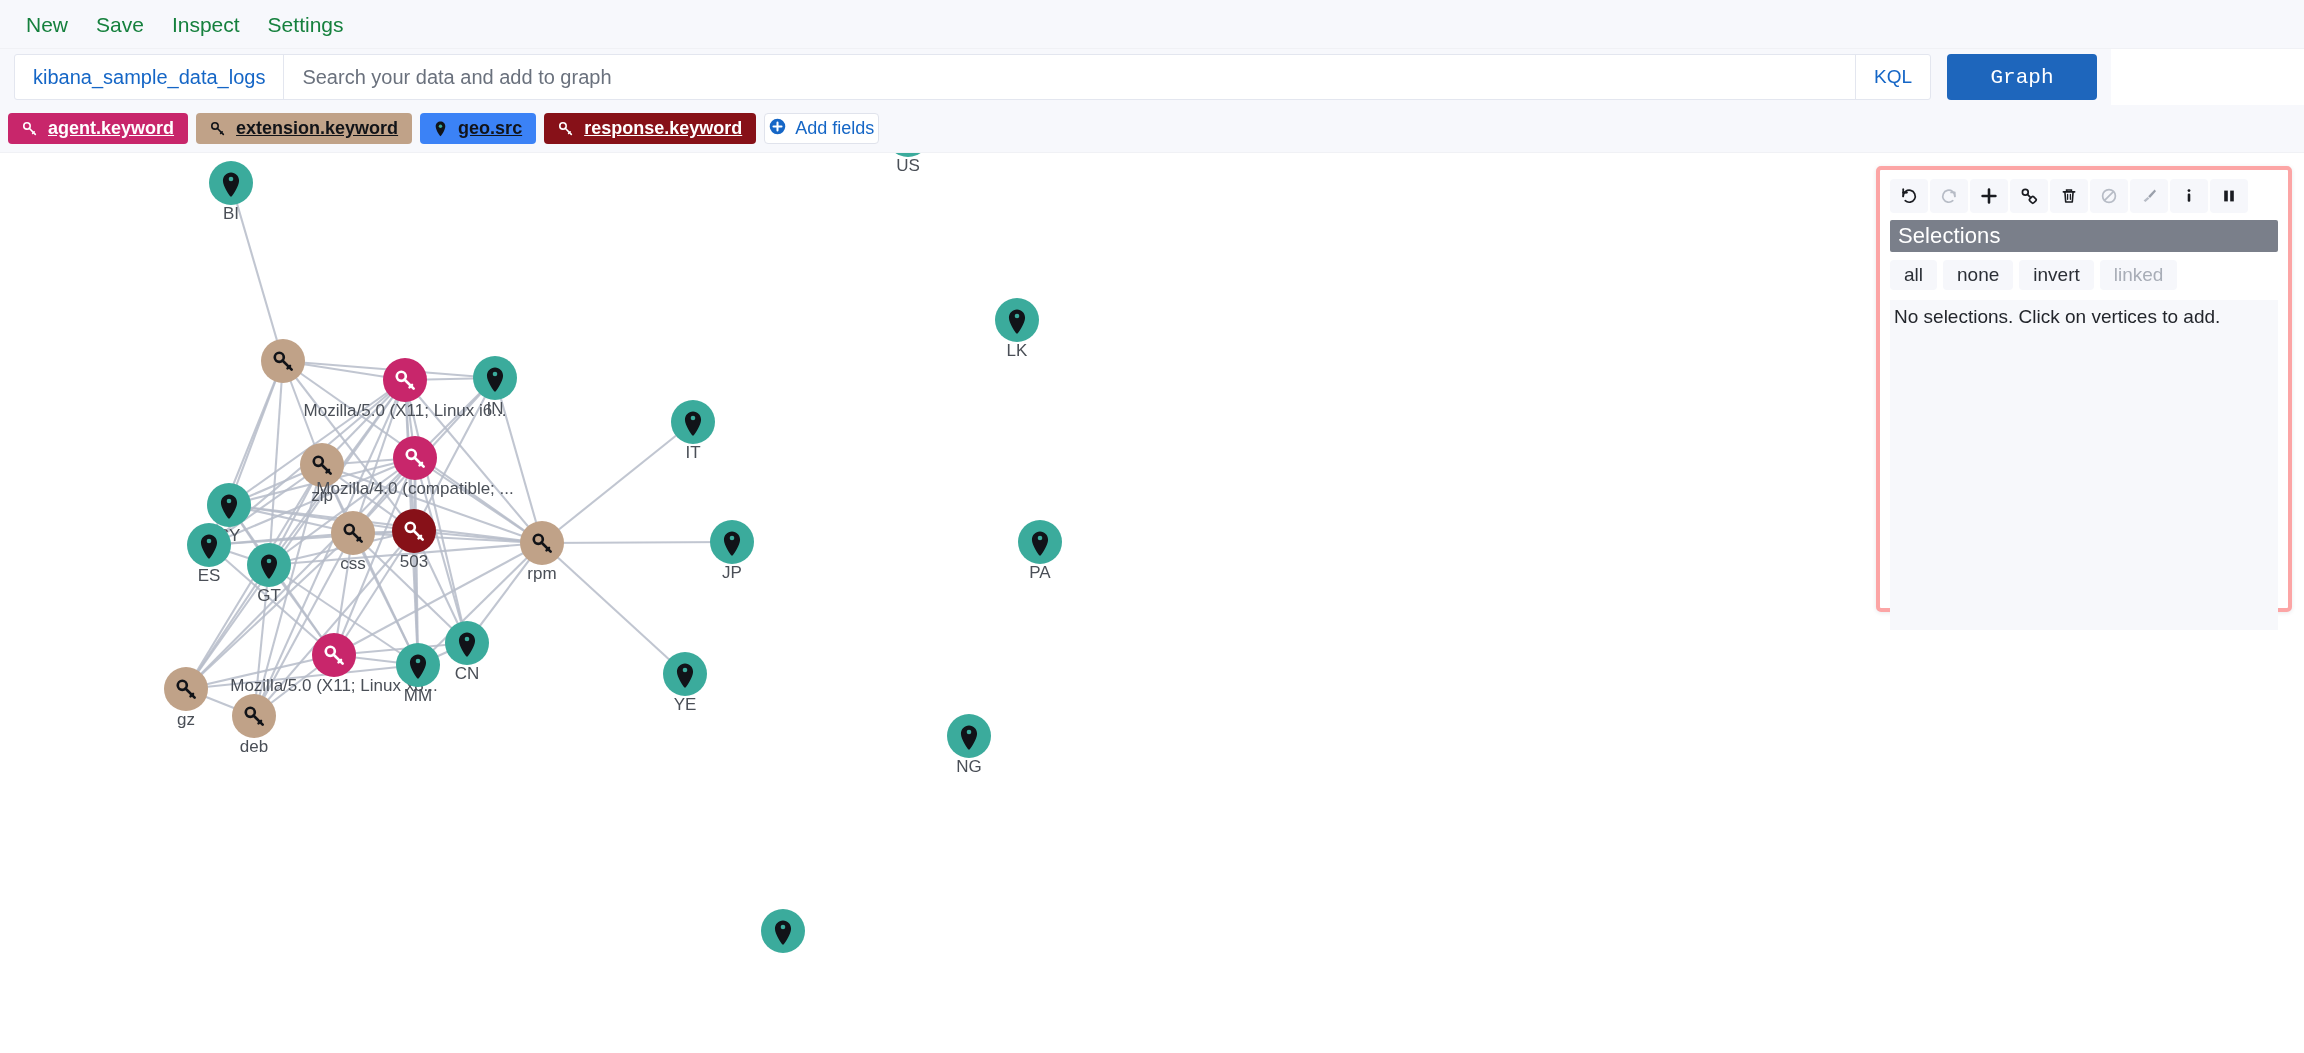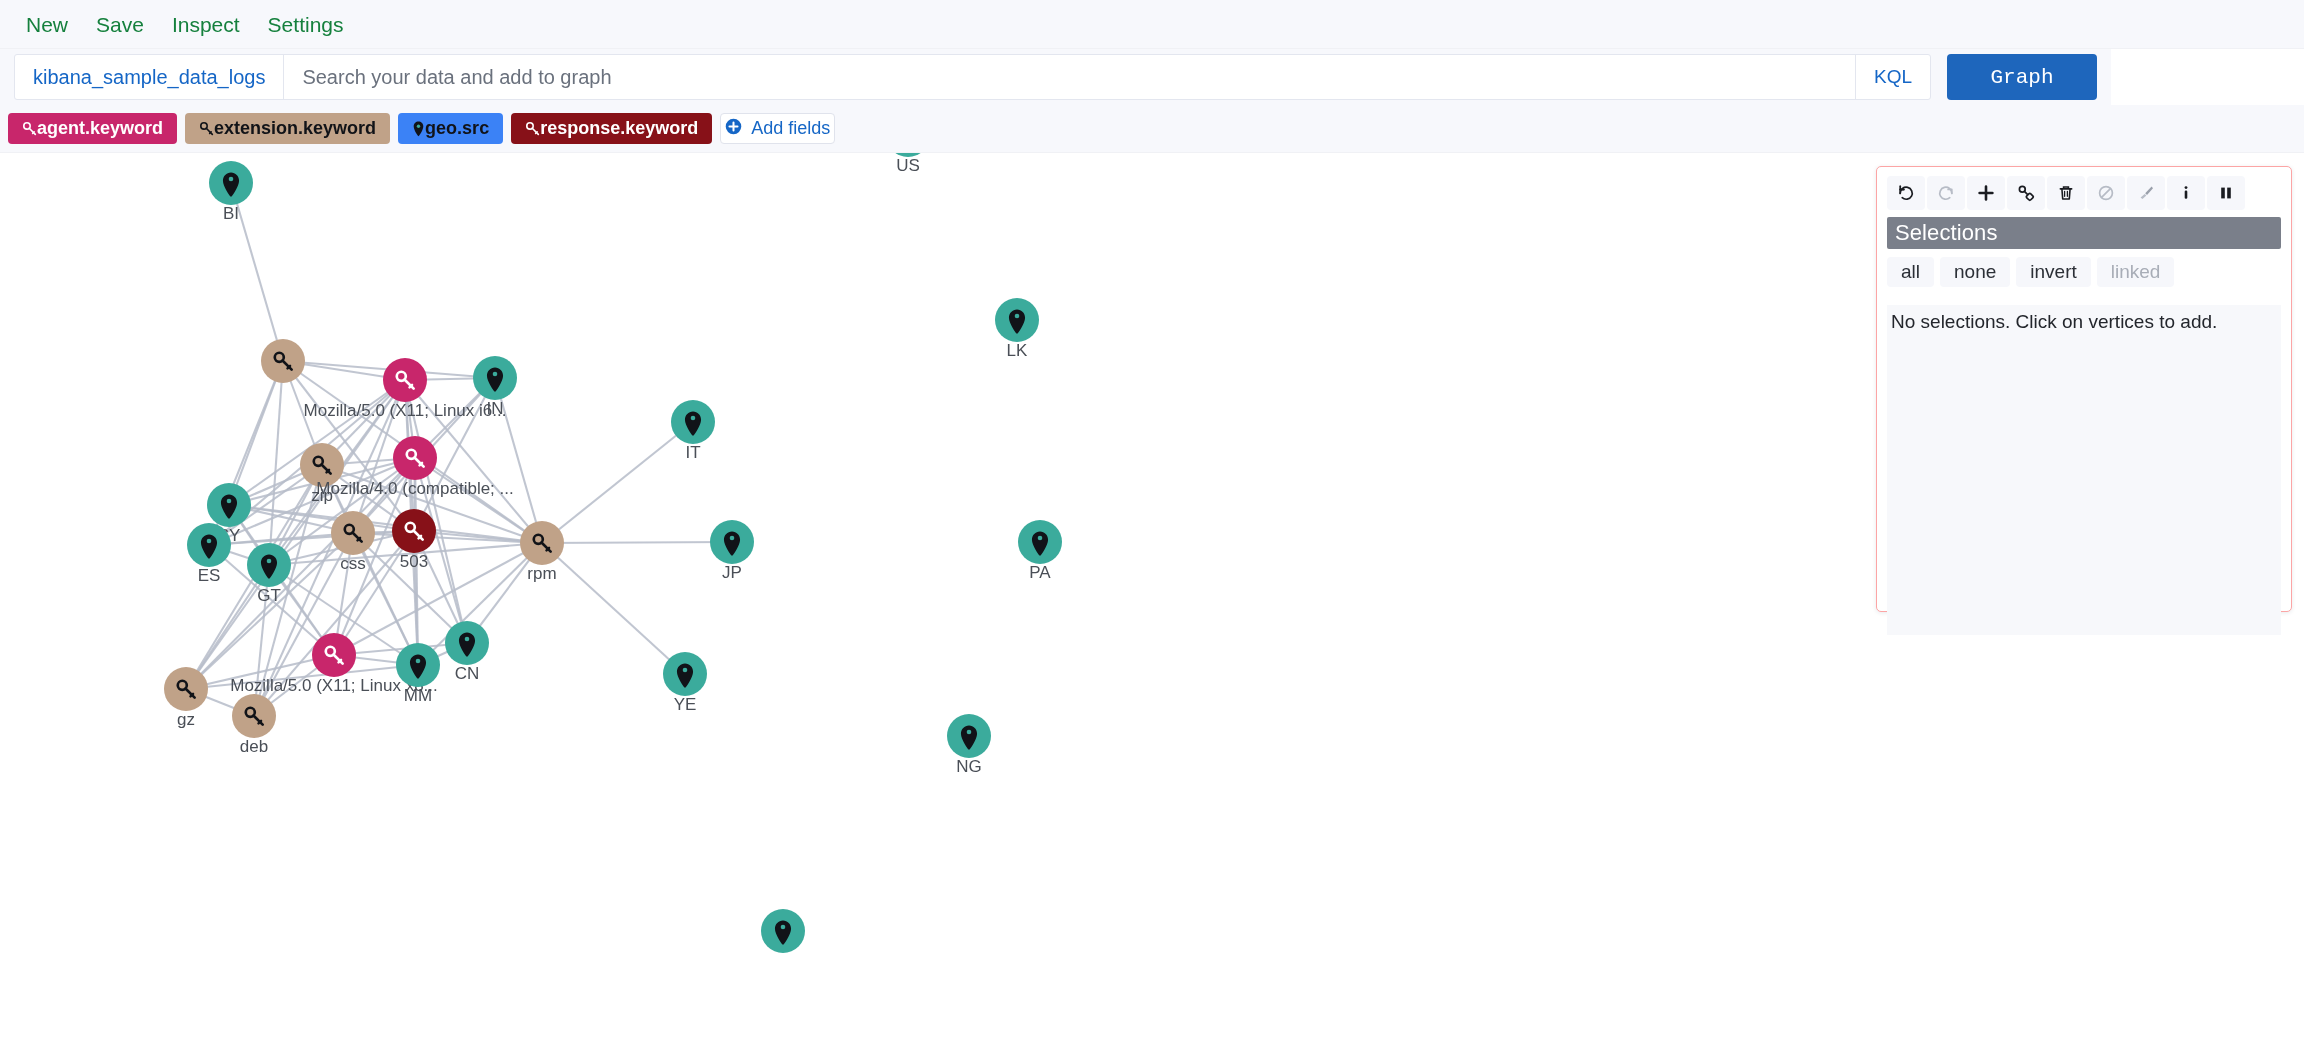--- a/index.html
+++ b/index.html
@@ -90,29 +90,30 @@
   
   #fieldbar {
     position: absolute; left: 0; top: 105px; width: 2304px; height: 48px;
     background: #f7f8fc;
     display: flex; align-items: center;
     padding-left: 8px;
     gap: 8px;
     border-bottom: 1px solid #f0f1f5;
   }
   .pill {
-    display: inline-flex; align-items: center; gap: 0;
+    display: inline-flex; align-items: center; gap: 11px;
     height: 31px;
     padding: 0 14px;
     border-radius: 4px;
     font-size: 18px;
     font-weight: bold;
     color: #111318;
     cursor: pointer;
     white-space: nowrap;
+    text-decoration: underline;
   }
   .pill.light-text { color: #ffffff; }
   .pill svg { display: block; }
   #add-fields {
     display: inline-flex; align-items: center; gap: 9px;
     height: 31px; padding: 0 4px;
     border: 1px solid #e0e3ec;
     border-radius: 4px;
     background: #ffffff;
     font-size: 18px;
@@ -136,21 +137,21 @@
     fill: #4a4f57;
     text-anchor: middle;
   }
 
   
   #side-panel {
     position: absolute;
     left: 1876px; top: 166px;
     width: 416px; height: 446px;
     background: #ffffff;
-    border: 1px solid #fca5a5;
+    border: 4px solid #fca5a5;
     border-radius: 5px;
     box-shadow: 0 1px 4px rgba(30,40,70,0.10);
     padding: 8px 10px 10px 10px;
   }
   #panel-toolbar {
     display: flex; align-items: center;
     gap: 2px;
     height: 36px;
   }
   .tool-btn {
@@ -186,21 +187,21 @@
     background: #f6f7fb;
     border: 0; border-radius: 4px;
     font-size: 19px;
     font-family: "Liberation Sans", sans-serif;
     color: #2b2f36;
     cursor: pointer;
   }
   .sel-btn.disabled { color: #a8adb7; cursor: default; }
 
   #sel-body {
-    margin-top: 14px;
+    margin-top: 6px;
     height: 330px;
     background: #f7f8fb;
     padding: 6px 4px;
     font-size: 19px;
     color: #23262c;
     overflow: hidden;
   }
 </style>
 </head>
 <body>

